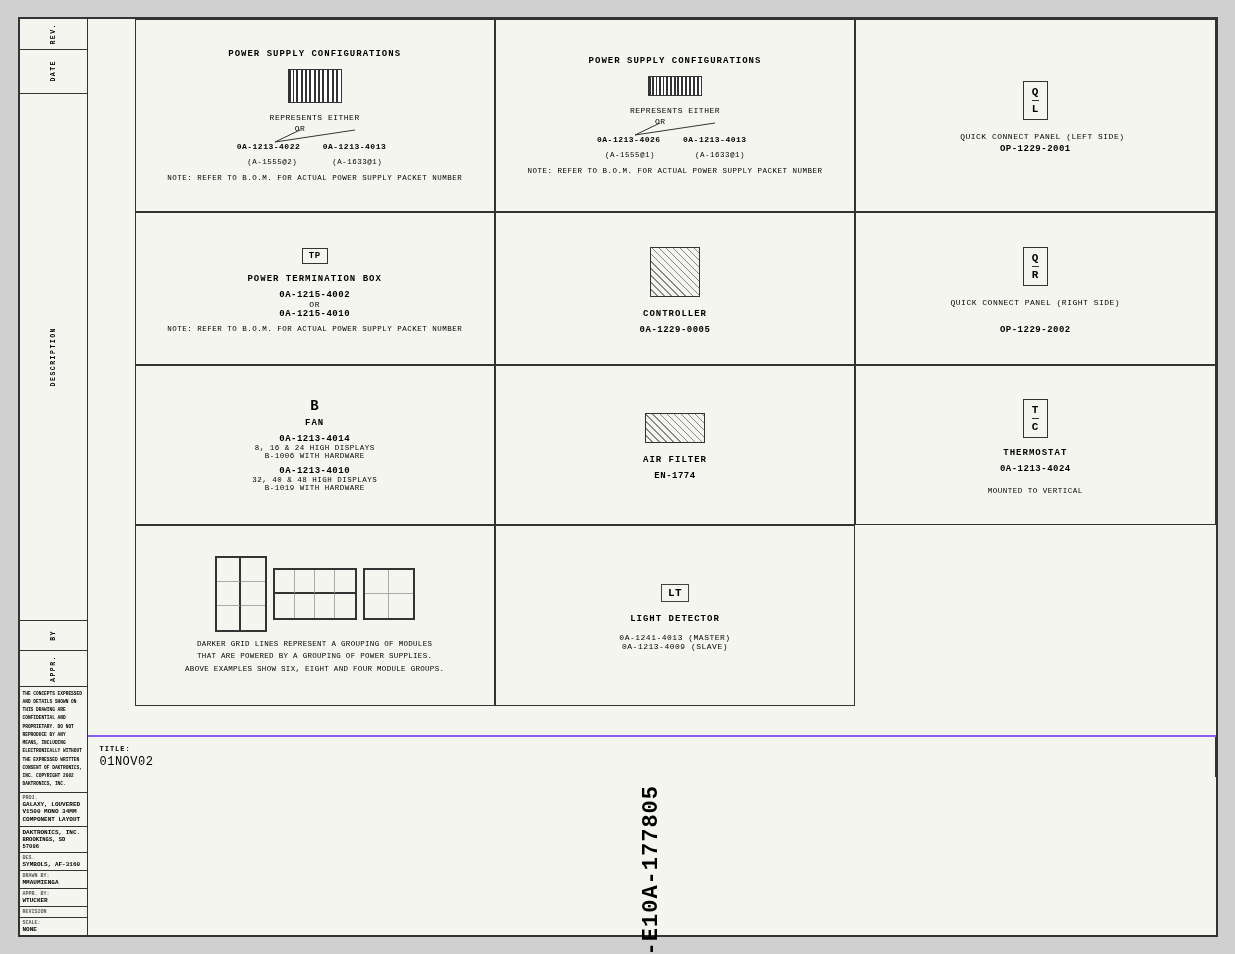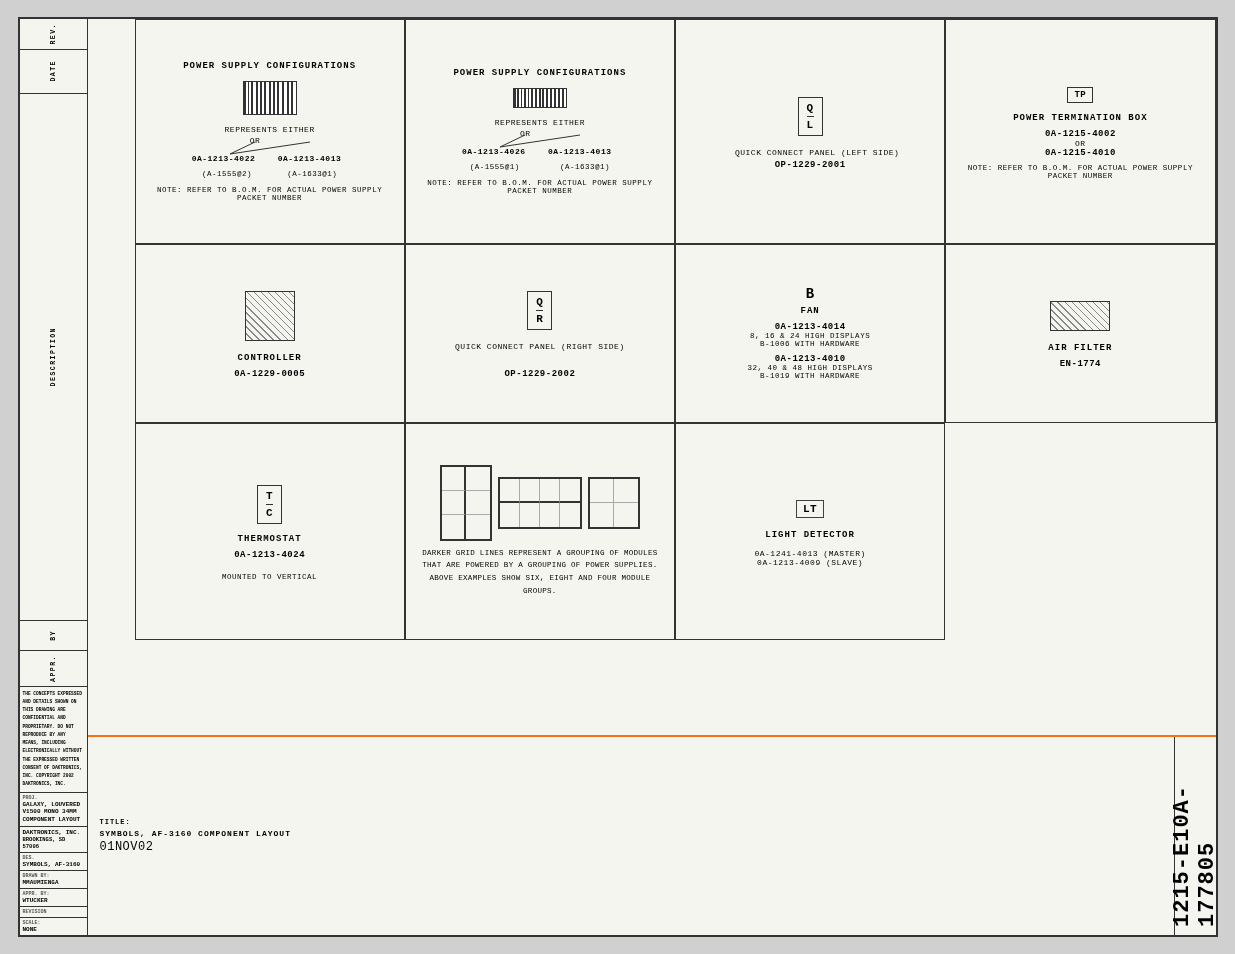--- a/index.html
+++ b/index.html
@@ -31,21 +31,21 @@
     }
     
     .main-content {
       flex: 1;
       display: flex;
       flex-direction: column;
     }
     .content-area {
       flex: 1;
       display: grid;
-      grid-template-columns: 1fr 1fr 1fr 1fr;
+      grid-template-columns: 1fr 1fr 1fr;
       grid-template-rows: auto auto auto auto;
       padding-left: 47px;
     }
     .cell {
       border: 1px solid #333;
       padding: 8px;
       display: flex;
       flex-direction: column;
       align-items: center;
       justify-content: center;
@@ -229,21 +229,22 @@
     }
     .grids-row {
       display: flex;
       align-items: center;
       justify-content: center;
       gap: 6px;
     }
     
     .bottom-title {
       display: flex;
-      border-top: 2px solid #f97316;
+      flex-direction: column;
+      border-top: 2px solid #8b5cf6;
       height: 200px;
       width: 100%;
       margin-top: 29px;
     }
     .sl-item {
       border-bottom: 1px solid #333;
       display: flex;
       align-items: center;
       justify-content: center;
       padding: 4px 2px;
@@ -468,21 +469,20 @@
         <div class="cell-title" style="margin-top:8px;">LIGHT DETECTOR</div>
         <div style="font-size:8px;margin-top:3px;">0A-1241-4013 (MASTER)</div>
         <div style="font-size:8px;">0A-1213-4009 (SLAVE)</div>
       </div>
 
     </div>
 
     <div class="bottom-title">
       <div style="flex:1; display:flex; flex-direction:column; justify-content:center; padding:8px 12px; border-right:1px solid #333;">
         <div style="font-size:7px;font-weight:bold;letter-spacing:1px;">TITLE:</div>
-        <div style="font-size:8px;font-weight:bold;letter-spacing:1px;margin-top:3px;">SYMBOLS, AF-3160 COMPONENT LAYOUT</div>
         <div style="font-size:12px;letter-spacing:0.5px;margin-top:2px;">01NOV02</div>
       </div>
       <div style="display:flex;align-items:center;justify-content:center;padding:8px;">
         <div style="font-size:22px;font-weight:bold;letter-spacing:1px;writing-mode:vertical-rl;transform:rotate(180deg);">1215-E10A-177805</div>
       </div>
     </div>
 
   </div>
 </div>
 

